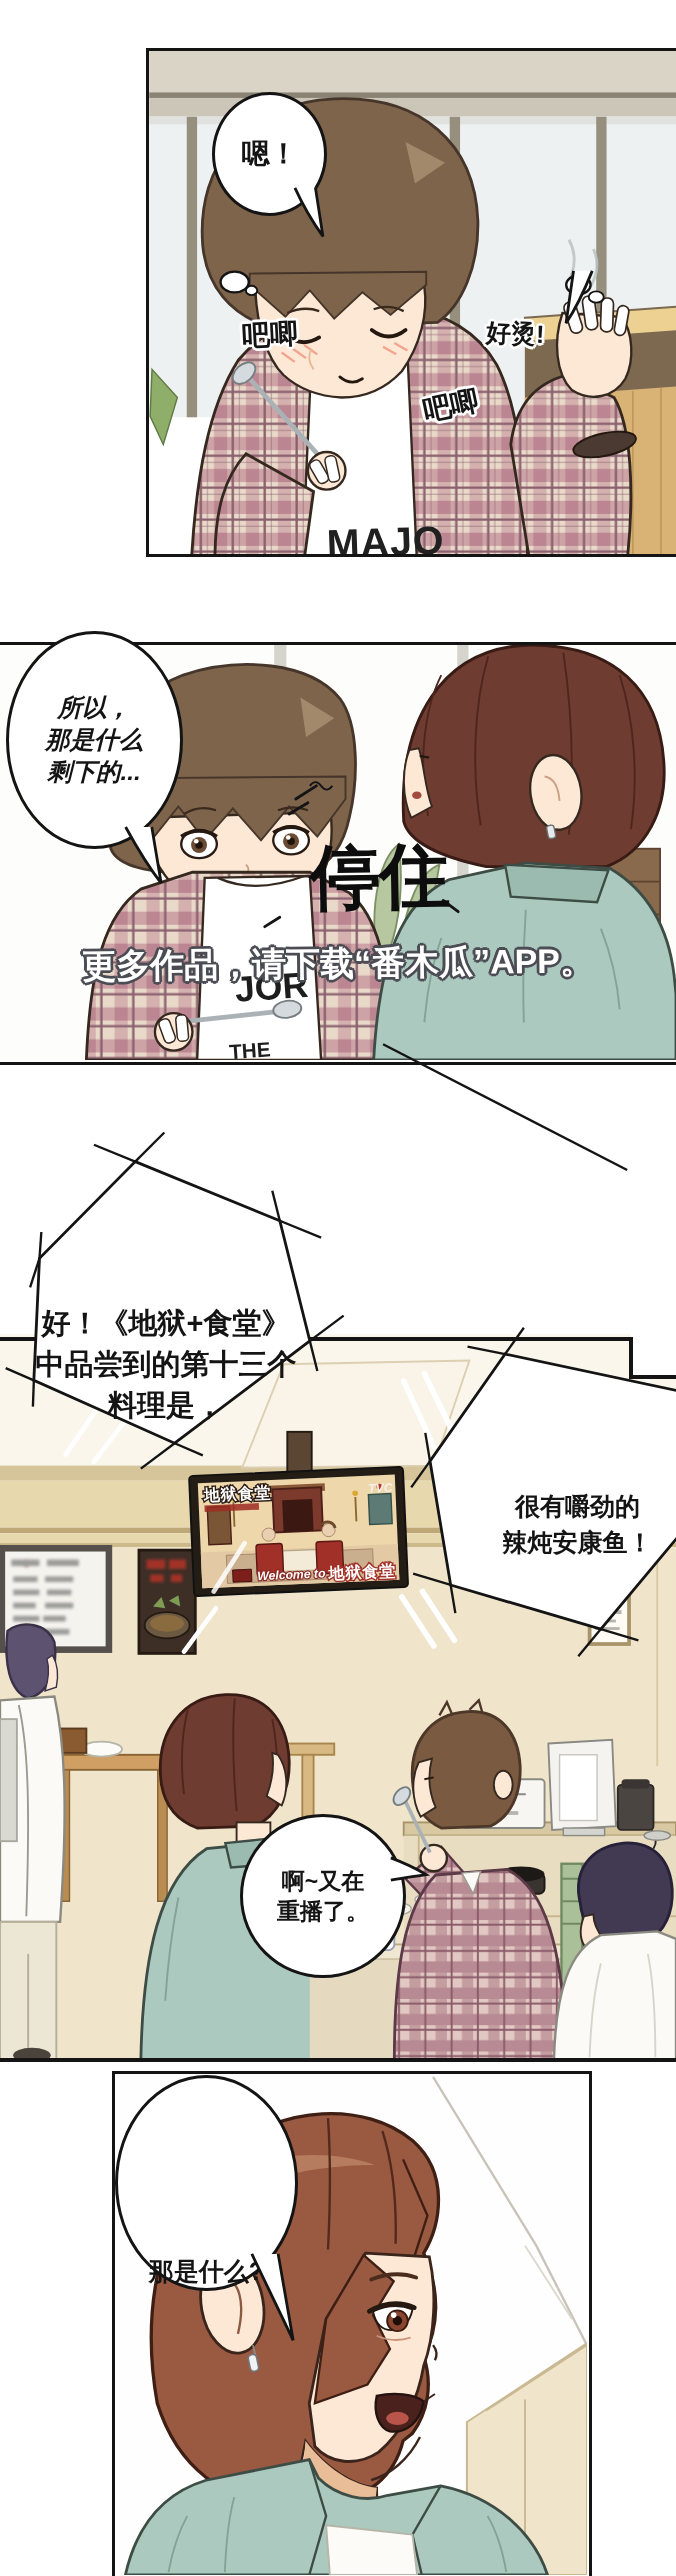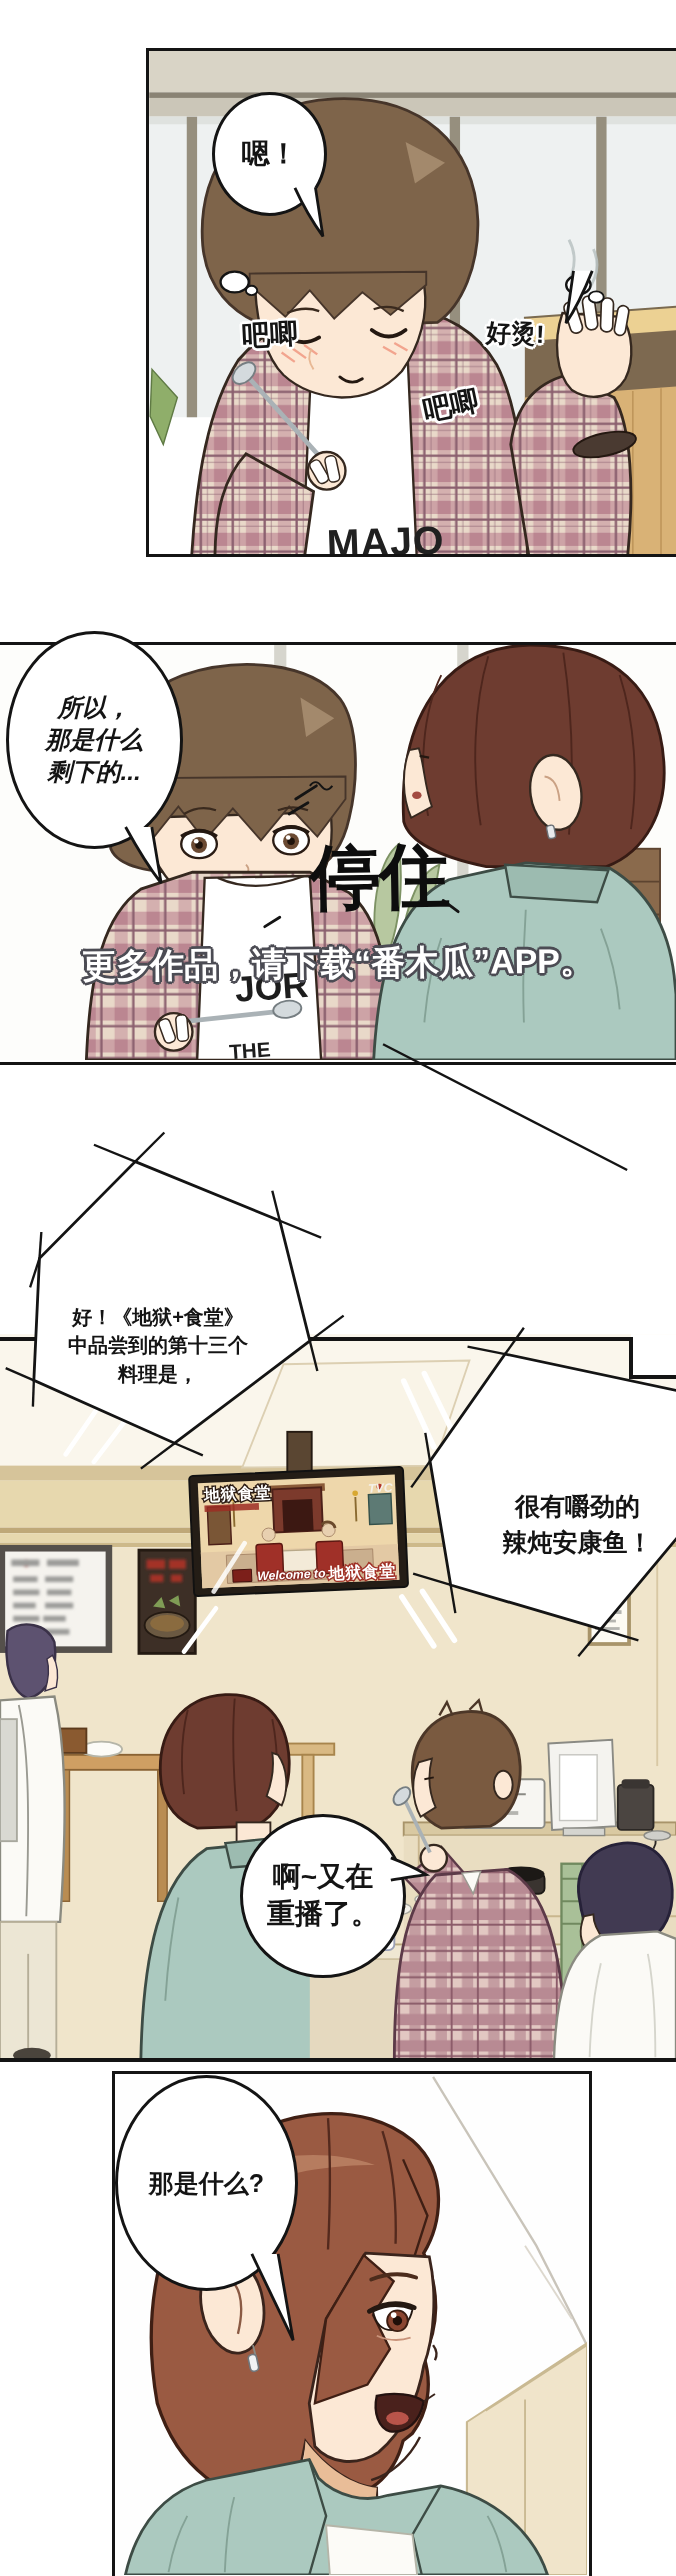--- a/index.html
+++ b/index.html
@@ -452,21 +452,21 @@
         <line x1="538" y1="1442" x2="498" y2="1434"></line>
         <line x1="480" y1="1688" x2="440" y2="1676"></line>
           <line x1="640" y1="1735" x2="680" y2="1747"></line>
         <line x1="480" y1="1688" x2="485" y2="1718"></line>
           <line x1="458" y1="1556" x2="453" y2="1526"></line>
         <line x1="640" y1="1735" x2="616" y2="1764"></line>
       </g>
     </g>
   </svg>
 
-  <div class="hextext" style="left:24px;top:1303px;width:268px;font-size:20px;">
+  <div class="hextext" style="left:32px;top:1303px;width:268px;font-size:29px;">
     <div class="ln">好！《地狱+食堂》</div>
     <div class="ln">中品尝到的第十三个</div>
     <div class="ln">料理是，</div>
   </div>
   <div class="hextext" style="left:465px;top:1489px;width:225px;font-size:25px;">
     <div class="ln">很有嚼劲的</div>
     <div class="ln">辣炖安康鱼！</div>
   </div>
 
   <div class="bubble" style="left:212px;top:92px;width:109px;height:118px;font-size:28px;">
@@ -482,29 +482,29 @@
 
   <div class="bubble" style="left:5.6px;top:631px;width:171px;height:212px;font-size:24.4px;font-style:italic;">
     <div class="ln">所以，</div>
     <div class="ln">那是什么</div>
     <div class="ln">剩下的...</div>
   </div>
   <svg class="tail" style="left:120px;top:825px;" width="43" height="60" viewBox="0 0 46 64">
     <path d="M6 2 C18 24 30 44 44 62 L34 2" fill="#ffffff" stroke="#141414" stroke-width="3"></path>
   </svg>
 
-  <div class="bubble" style="left:240px;top:1814px;width:160px;height:158px;font-size:28px;">
+  <div class="bubble" style="left:240px;top:1814px;width:160px;height:158px;font-size:23px;">
     <div class="ln">啊~又在</div>
     <div class="ln">重播了。</div>
   </div>
   <svg class="tail" style="left:389px;top:1854px;" width="39" height="30" viewBox="0 0 42 32">
     <path d="M2 4 C18 10 30 16 40 22 C26 24 12 26 2 28" fill="#ffffff" stroke="#141414" stroke-width="3"></path>
   </svg>
 
-  <div class="bubble" style="left:115px;top:2075px;width:177px;height:210px;font-size:25px;">
+  <div class="bubble" style="left:115px;top:2075px;width:177px;height:210px;font-size:25px;justify-content:flex-end;">
     <div class="ln">那是什么?</div>
   </div>
   <svg class="tail" style="left:246px;top:2252px;" width="53" height="94" viewBox="0 0 56 100">
     <path d="M6 2 C22 36 36 64 50 94 L34 2" fill="#ffffff" stroke="#141414" stroke-width="3"></path>
   </svg>
 
   <div class="sfx" style="left:242px;top:316px;font-size:28px;transform:rotate(-3deg);">吧唧</div>
   <div class="sfx" style="left:423px;top:387px;font-size:28px;transform:rotate(-12deg);">吧唧</div>
   <div class="sfx" style="left:486px;top:317px;font-size:25px;transform:rotate(2deg);">好烫!</div>
 

